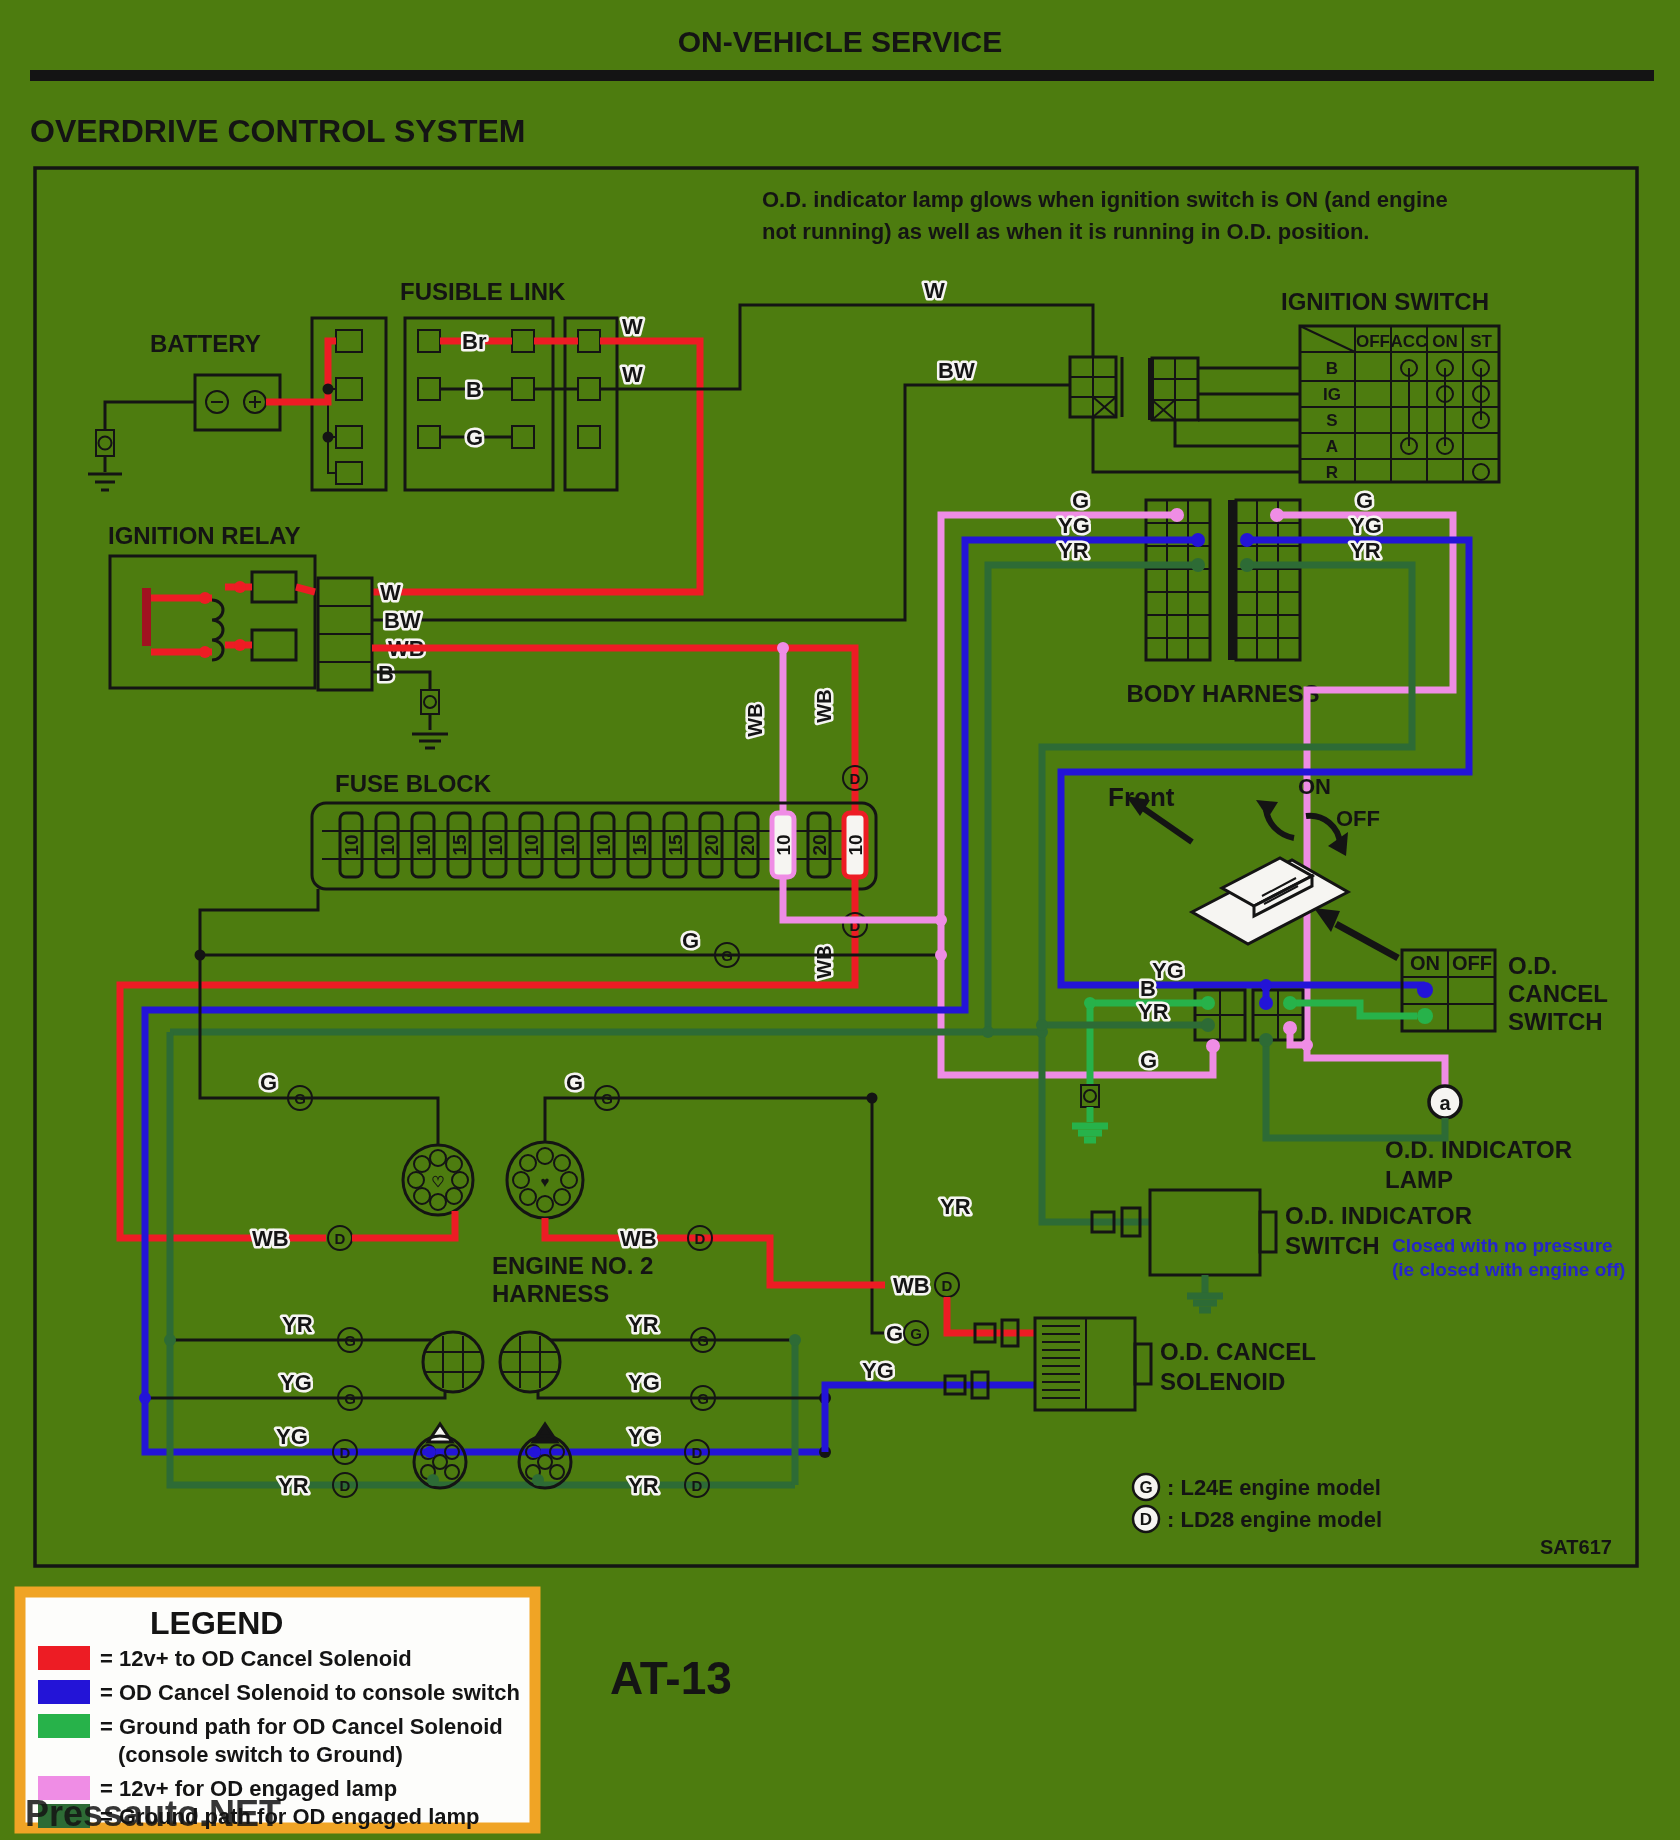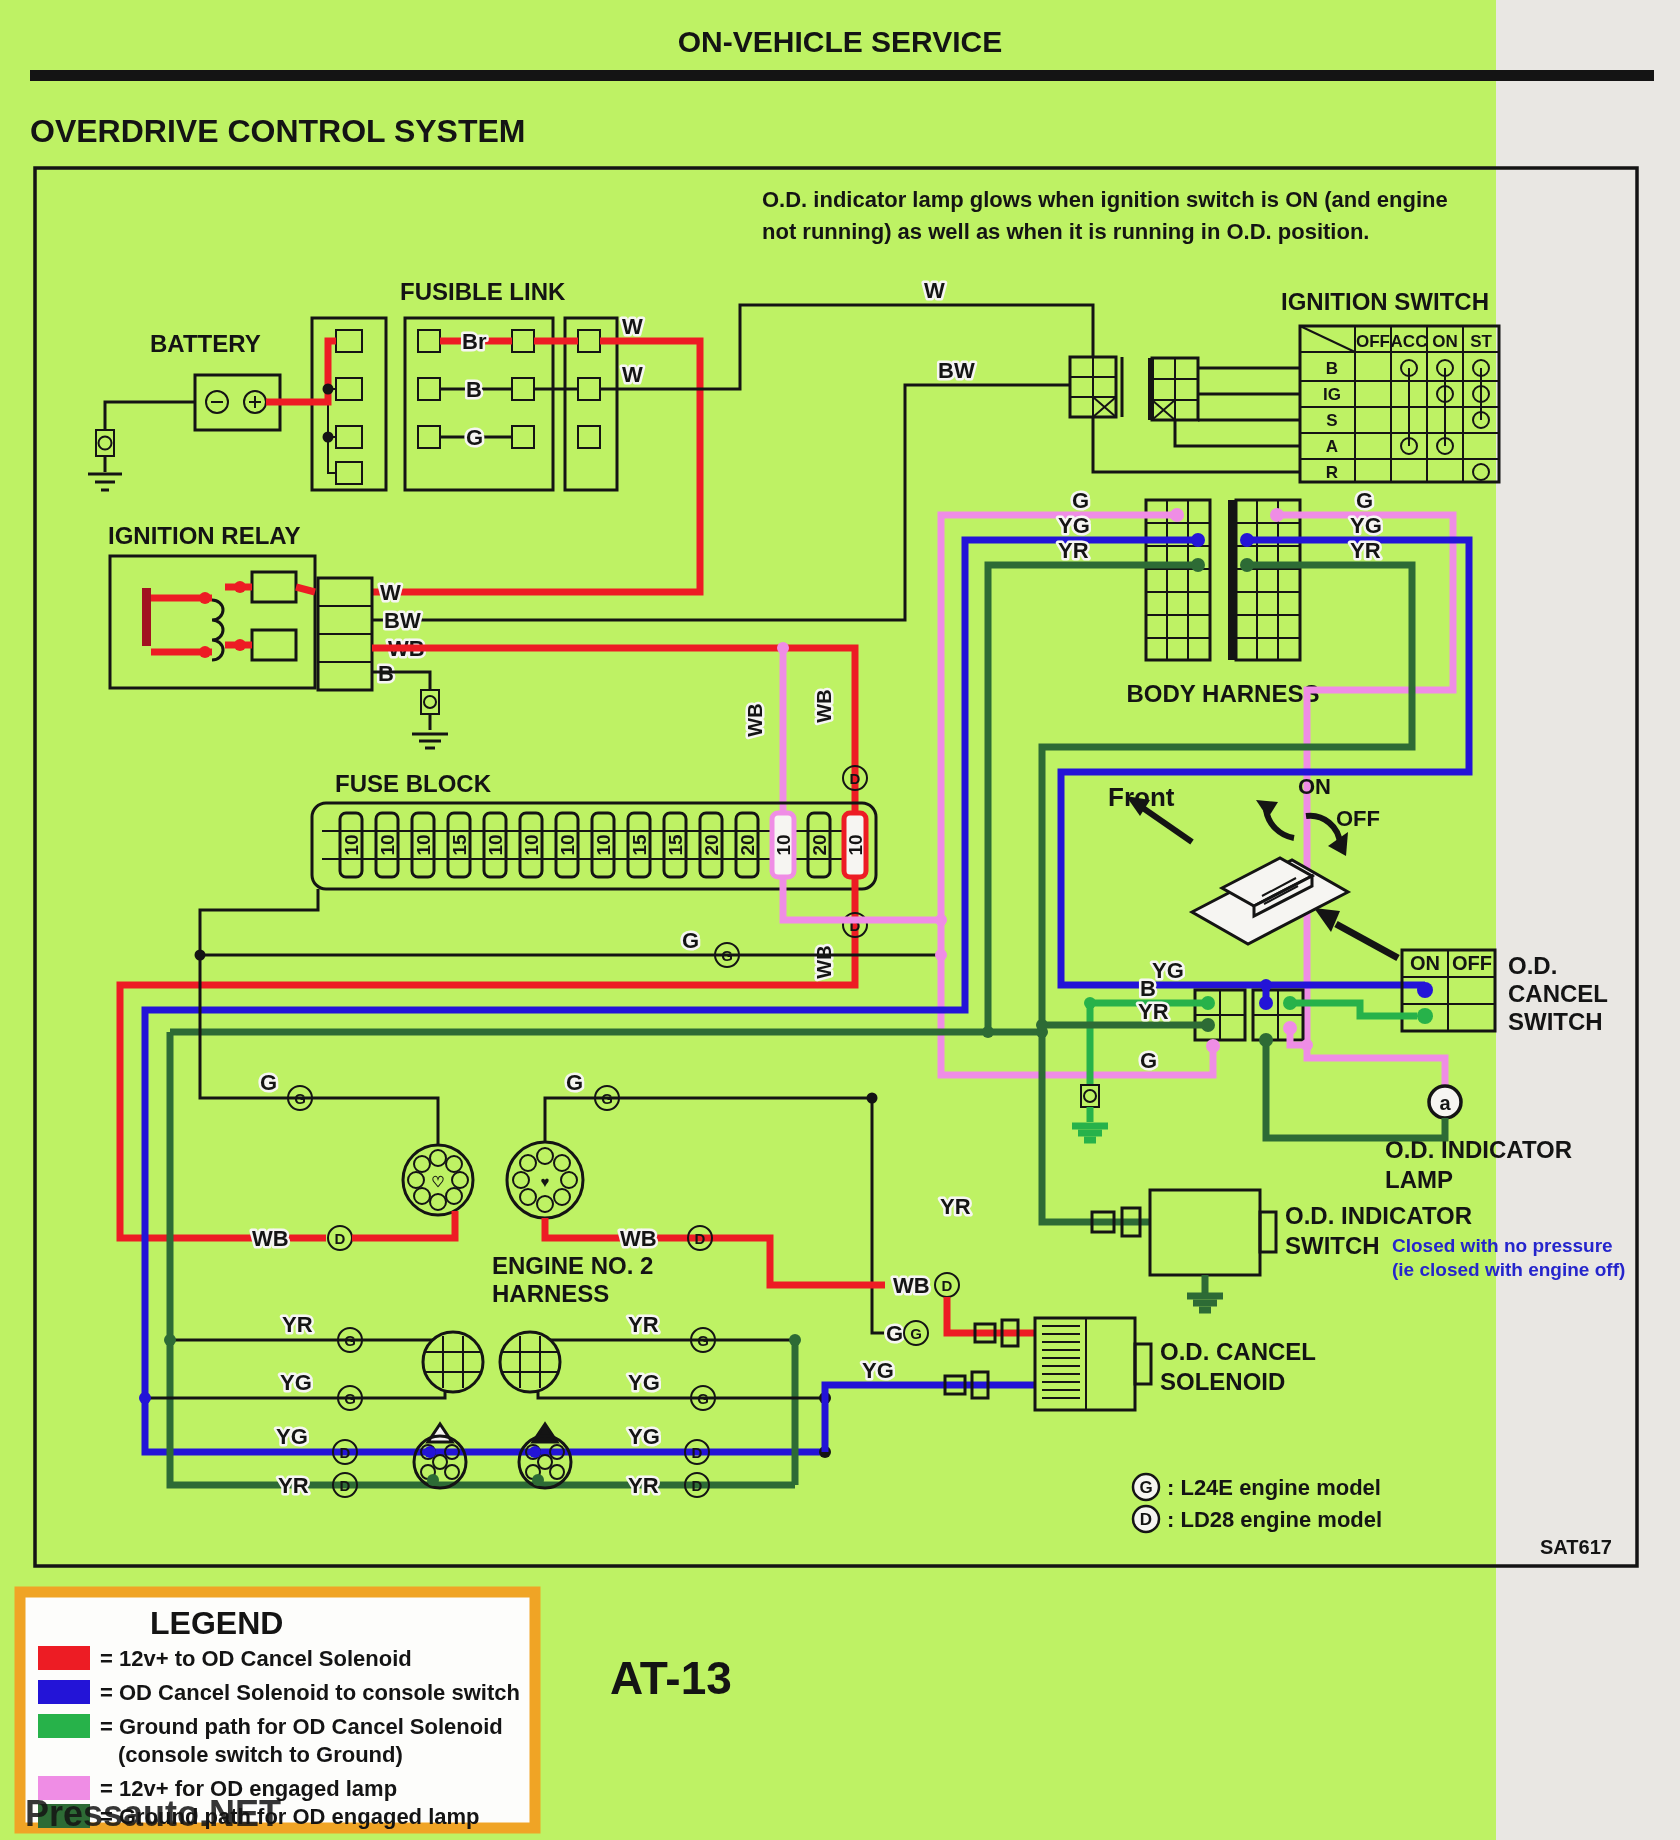--- a/index.html
+++ b/index.html
@@ -1,16 +1,16 @@
 <!DOCTYPE html>
 <html><head>
 <meta charset="utf-8">
 <style>
   html,body{margin:0;padding:0;background:#e9e7e3;}
-  #page{width:1496px;height:1840px;position:relative;background:#bef264;}
+  #page{width:1680px;height:1840px;position:relative;background:#4d7c0f;}
   svg{display:block}
   svg text{font-family:"Liberation Sans",sans-serif;font-weight:bold;fill:#141414;}
   .halo{paint-order:stroke;stroke:#f6f5f2;stroke-width:5px;stroke-linejoin:round;}
   .t17{font-size:17px}.t19{font-size:19px}.t20{font-size:20px}.t22{font-size:22px}
   .t24{font-size:24px}.t26{font-size:26px}.t30{font-size:30px}.t32{font-size:32px}
   .t46{font-size:46px}.t36{font-size:36px}.t15{font-size:15px}
   .wire{fill:none;stroke-linecap:butt;stroke-linejoin:miter;}
   .wk{stroke:#141414;stroke-width:3px;}
   .wk2{stroke:#141414;stroke-width:2px;}
   .wr{stroke:#ed1c24;stroke-width:7px;}

